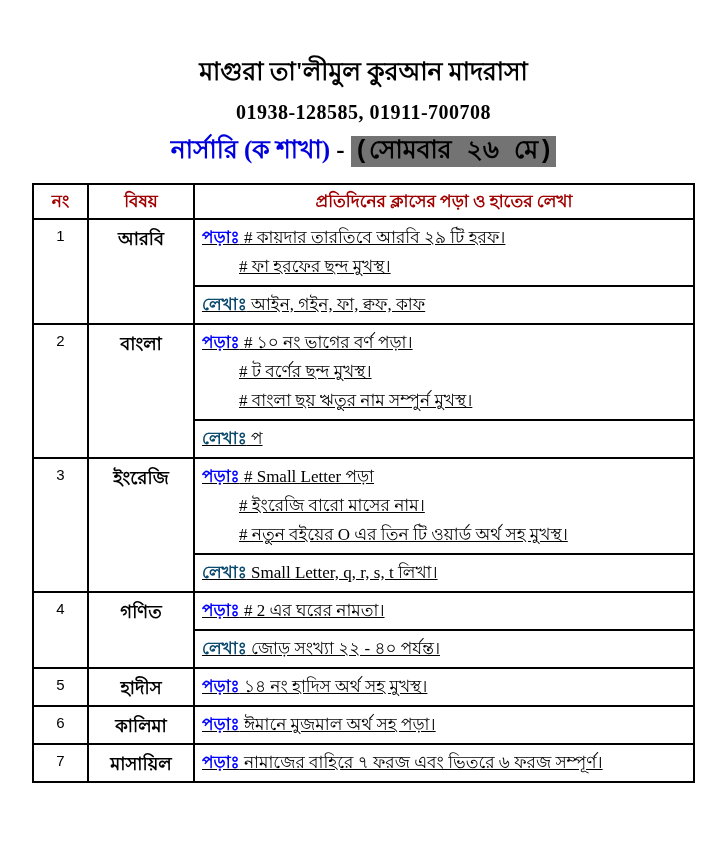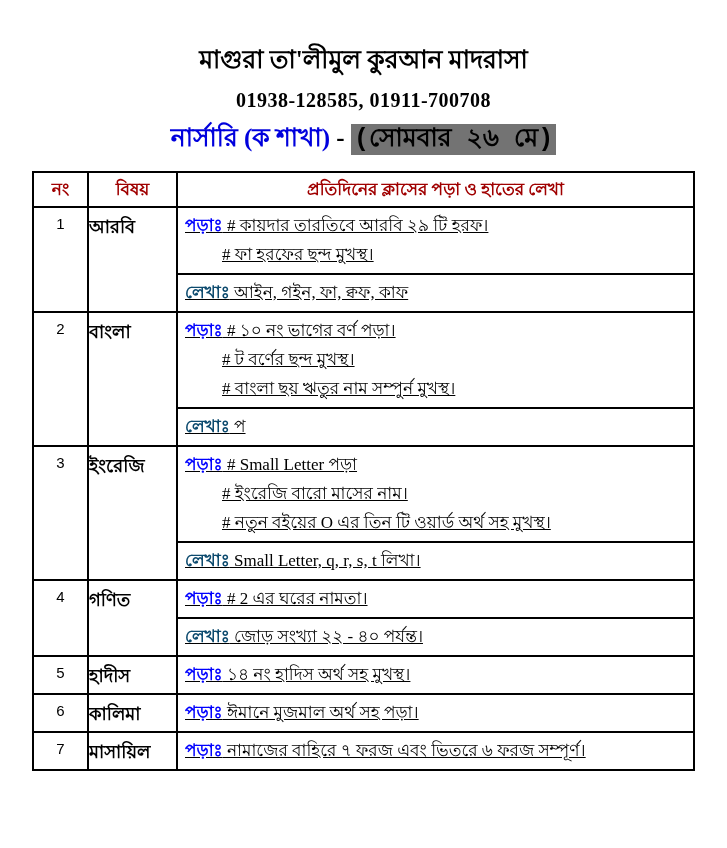--- a/index.html
+++ b/index.html
@@ -5,21 +5,21 @@
   * { margin:0; padding:0; box-sizing:border-box; }
   html,body { background:#ffffff; }
   .page {
     position:relative;
     width:727px; height:848px;
     background:#ffffff;
     font-family:"Liberation Serif","DejaVu Serif",serif;
     color:#000;
     overflow:hidden;
   }
-  .header-block { text-align:center; padding-top:40px; }
+  .header-block { text-align:center; padding-top:52px; }
   .school-name {
     font-size:25px; font-weight:bold; color:#000;
     font-family:"Liberation Serif","DejaVu Serif",serif;
   }
   .address { font-size:17px; margin-top:9px; }
   .phones {
     font-size:20px; font-weight:bold; margin-top:6px;
     letter-spacing:0.5px;
     font-family:"Liberation Serif","DejaVu Serif",serif;
   }
@@ -37,27 +37,27 @@
   .schedule th, .schedule td {
     border:2px solid #000;
     vertical-align:top;
   }
   .schedule thead th {
     height:35px; vertical-align:middle;
     color:#a00000; font-weight:bold; font-size:17px;
     text-align:center; padding:2px 4px;
   }
   th.col-no, td.col-no { width:55px; }
-  th.col-subject, td.col-subject { width:89px; }
+  th.col-subject, td.col-subject { width:106px; }
   td.col-no {
     text-align:center; font-size:15px; padding-top:7px;
     font-family:"Liberation Sans","DejaVu Sans",sans-serif;
   }
   td.col-subject {
-    text-align:left; font-weight:bold; font-size:18px; padding-top:5px;
+    text-align:center; font-weight:bold; font-size:18px; padding-top:5px;
   }
   td.col-content {
     padding:3px 6px 4px 7px;
     font-size:17px; line-height:29px;text-decoration:underline;
   }
   .line.cont { padding-left:37px; }
   .lbl-pora { color:#0000ff; font-weight:bold; }
   .lbl-lekha { color:#0c4a6e; font-weight:bold; }
 </style>
 </head>

